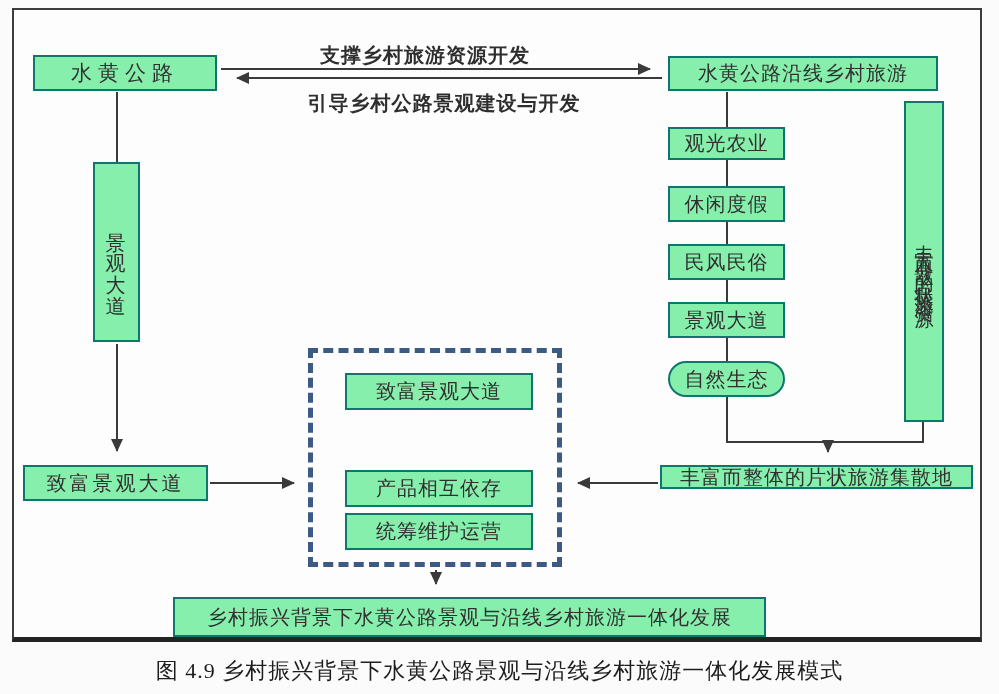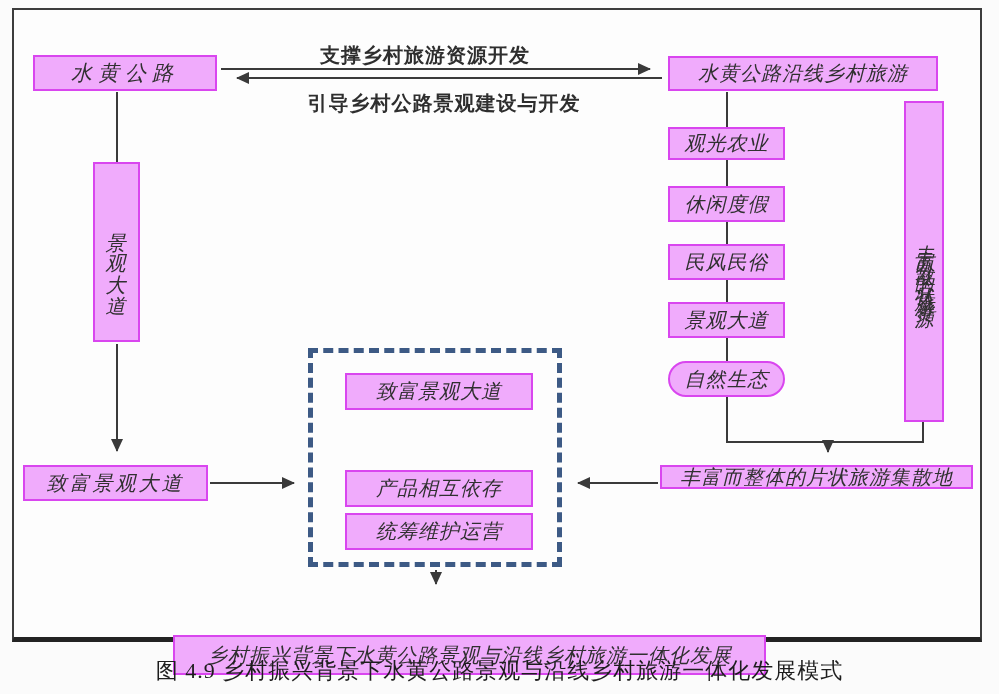--- a/index.html
+++ b/index.html
@@ -28,50 +28,49 @@
     box-sizing: border-box;
   }
   svg.connectors {
     position: absolute;
     left: 0; top: 0;
     width: 999px; height: 694px;
     pointer-events: none;
   }
   .box {
     position: absolute;
-    border: 2px solid #d946ef;
-    background: #f0abfc;
+    border: 2px solid #0f766e;
+    background: #86efac;
     box-sizing: border-box;
     display: flex;
     align-items: center;
     justify-content: center;
     font-size: 20px;
     font-weight: 500;
     letter-spacing: 1px;
     color: #303030;
     white-space: nowrap;
-    font-style: italic;
   }
   .vbox {
     writing-mode: vertical-rl;
     text-orientation: upright;
     white-space: normal;
   }
   .b-highway   { left: 33px;  top: 55px;  width: 184px; height: 36px; font-size: 21px; letter-spacing: 6px; }
   .b-roadside  { left: 668px; top: 56px;  width: 270px; height: 35px; font-size: 20px; }
   .b-t0 { left: 668px; top: 127px; width: 117px; height: 33px; }
   .b-t1 { left: 668px; top: 186px; width: 117px; height: 36px; }
   .b-t2 { left: 668px; top: 244px; width: 117px; height: 36px; }
   .b-t3 { left: 668px; top: 302px; width: 117px; height: 36px; }
   .b-t4 { left: 668px; top: 361px; width: 117px; height: 36px; border-radius: 18px; }
   .b-scattered { left: 904px; top: 101px; width: 40px; height: 321px; font-size: 19px; letter-spacing: 6px; padding-top: 6px; }
   .b-scenic    { left: 93px;  top: 162px; width: 47px; height: 180px; font-size: 20px; letter-spacing: 21px; padding-top: 14px; }
   .b-enrich    { left: 23px;  top: 465px; width: 185px; height: 36px; letter-spacing: 3px; }
   .b-hub       { left: 660px; top: 465px; width: 313px; height: 24px; font-size: 20px; }
-  .b-outcome   { left: 173px; top: 597px; width: 593px; height: 40px; font-size: 20px; letter-spacing: 1px; margin-top: 38px; }
+  .b-outcome   { left: 173px; top: 597px; width: 593px; height: 40px; font-size: 20px; letter-spacing: 1px; }
   .dashed-group {
     position: absolute;
     left: 308px; top: 348px;
     width: 254px; height: 219px;
     border: 5px dashed #3d5a85;
     box-sizing: border-box;
     background: transparent;
   }
   .d0 { left: 345px; top: 373px; width: 188px; height: 37px; }
   .d1 { left: 345px; top: 423px; width: 188px; height: 37px; }

